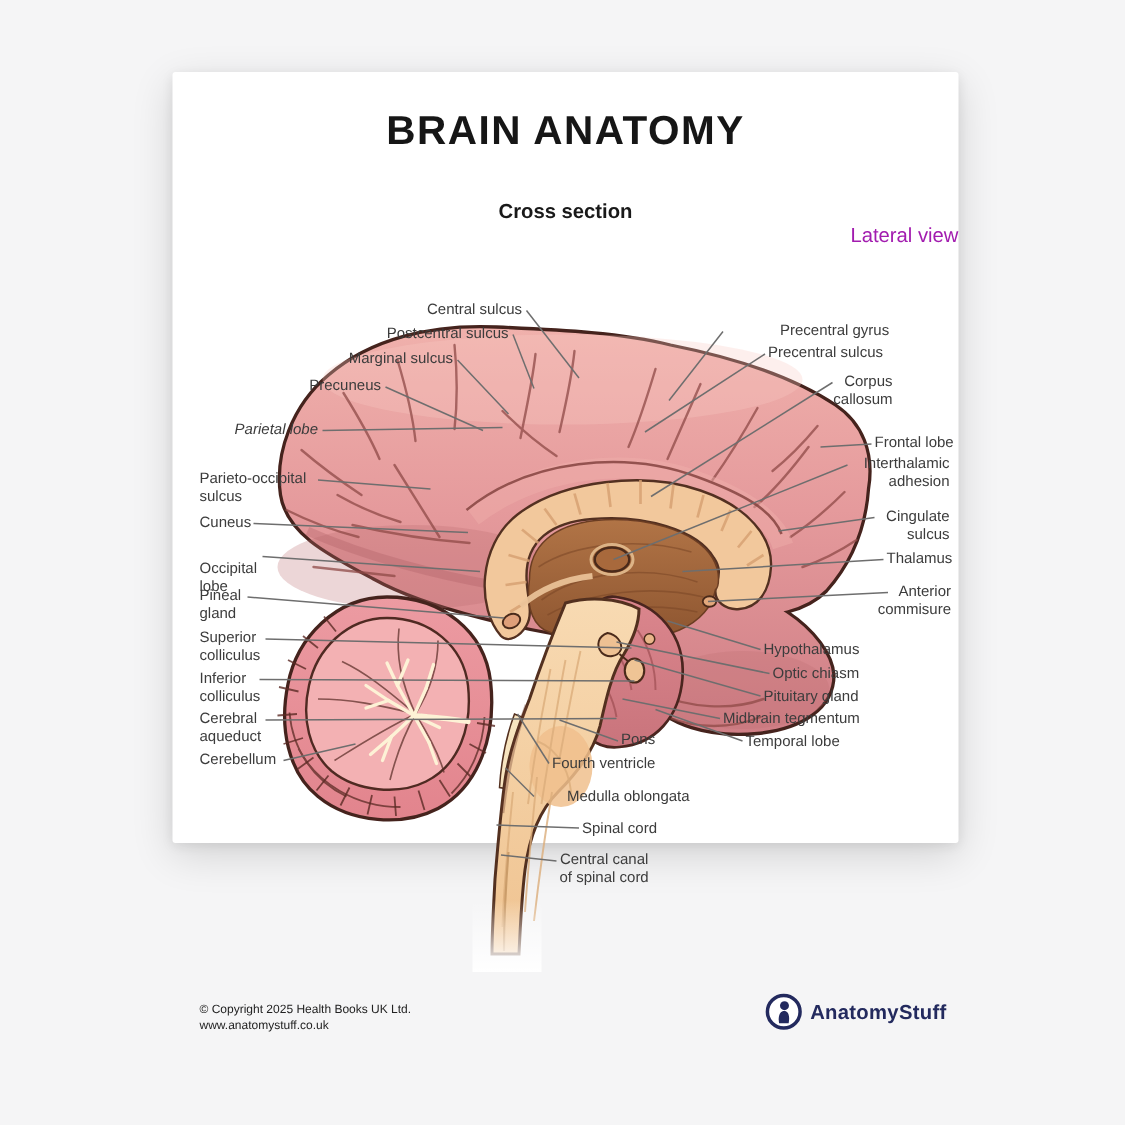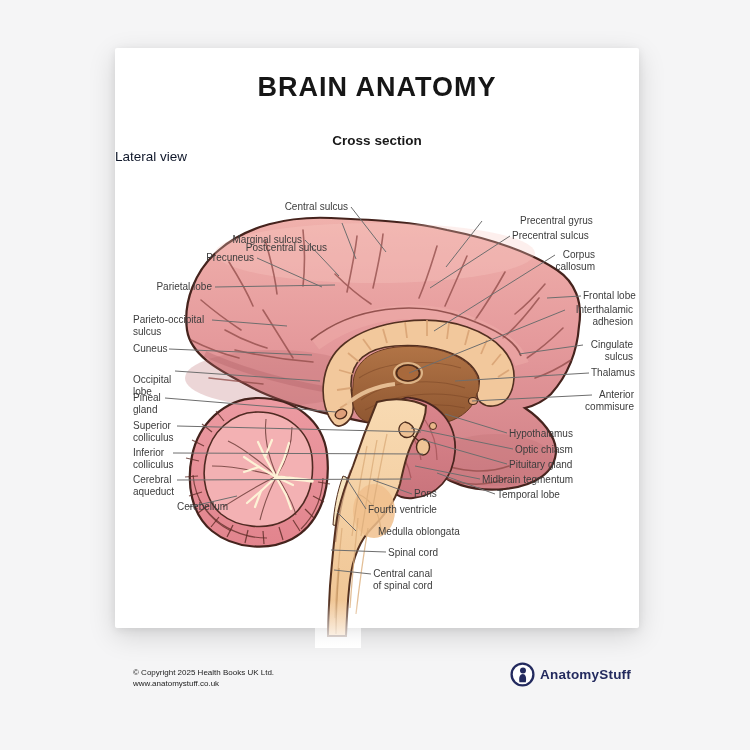--- a/index.html
+++ b/index.html
@@ -1,30 +1,30 @@
 <!DOCTYPE html>
 <html style="--navy: #232a5e;"><head>
 <meta charset="utf-8">
 <style>
   * { margin:0; padding:0; box-sizing:border-box; }
   html,body { width:750px; height:750px; }
   body { background:#f5f5f6; font-family:"Liberation Sans", sans-serif; position:relative; overflow:hidden; }
   .page {
-    position:absolute; left:115px; top:48px; width:524px; height:580px;
+    position:absolute; left:115px; top:48px; width:524px; height:514px;
     background:#ffffff; border-radius:2px;
     box-shadow:0 8px 28px rgba(0,0,0,.14), 0 2px 8px rgba(0,0,0,.08);
   }
   .page-title {
     position:absolute; top:24px; left:0; width:100%; text-align:center;
     font-size:27px; font-weight:bold; letter-spacing:1px; color:#161616;
   }
   .sub1 { position:absolute; top:85px; left:0; width:100%; text-align:center;
     font-size:13.5px; font-weight:bold; color:#191919; }
-  .sub2 { position:absolute; top:101px; left:0; width:100%; text-align:left;
-    font-size:13.5px; color:#0f172a; }
+  .sub2 { position:absolute; top:101px; left:0; width:100%; text-align:right;
+    font-size:13.5px; color:#a21caf; }
   .diagram { position:absolute; inset:0; }
   .diagram svg { position:absolute; left:0; top:0; }
   .lbl {
     position:absolute; font-size:10px; line-height:11.5px; color:#3c3c3c;
     white-space:pre-line; text-align:left;
   }
   .lbl.r { text-align:right; }
   .lbl.c { text-align:center; }
   .leader { stroke:#6e6e6e; stroke-width:1; fill:none; }
   .footer-copy {
@@ -283,38 +283,38 @@
           <line x1="297" y1="446" x2="258" y2="432" class="leader"></line>
           <line x1="251" y1="461" x2="230" y2="428" class="leader"></line>
           <line x1="241" y1="483" x2="222" y2="464" class="leader"></line>
           <line x1="271" y1="504" x2="216" y2="502" class="leader"></line>
           <line x1="256" y1="526" x2="219" y2="522" class="leader"></line>
         </g>
     </svg>
 
     <div id="labels">
         <div class="lbl r" style="right: 291px; top: 153px;">Central sulcus</div>
-        <div class="lbl r" style="right: 312px; top: 169px; margin-top: 25px;">Postcentral sulcus</div>
+        <div class="lbl r" style="right: 300px; top: 169px;">Postcentral sulcus</div>
         <div class="lbl r" style="right: 337px; top: 186px;">Marginal sulcus</div>
         <div class="lbl r" style="right: 385px; top: 204px;">Precuneus</div>
-        <div class="lbl r" style="right: 427px; top: 233px;">Parietal lobe</div>
+        <div class="lbl r" style="right: 427px; top: 233px; font-style: italic;">Parietal lobe</div>
         <div class="lbl" style="left: 18px; top: 266px;">Parieto-occipital
 sulcus</div>
         <div class="lbl" style="left: 18px; top: 295px;">Cuneus</div>
         <div class="lbl" style="left: 18px; top: 326px;">Occipital
 lobe</div>
         <div class="lbl" style="left: 18px; top: 344px;">Pineal
 gland</div>
         <div class="lbl" style="left: 18px; top: 372px;">Superior
 colliculus</div>
         <div class="lbl" style="left: 18px; top: 399px;">Inferior
 colliculus</div>
         <div class="lbl" style="left: 18px; top: 426px;">Cerebral
 aqueduct</div>
-        <div class="lbl" style="left: 18px; top: 453px; margin-left: 44px;">Cerebellum</div>
+        <div class="lbl" style="left: 18px; top: 453px;">Cerebellum</div>
         <div class="lbl" style="left: 369px; top: 167px; margin-left: 36px;">Precentral gyrus</div>
         <div class="lbl" style="left: 397px; top: 182px;">Precentral sulcus</div>
         <div class="lbl r" style="right: 44px; top: 201px;">Corpus
 callosum</div>
         <div class="lbl" style="left: 468px; top: 242px;">Frontal lobe</div>
         <div class="lbl r" style="right: 6px; top: 256px;">Interthalamic
 adhesion</div>
         <div class="lbl r" style="right: 6px; top: 291px;">Cingulate
 sulcus</div>
         <div class="lbl" style="left: 476px; top: 319px;">Thalamus</div>

